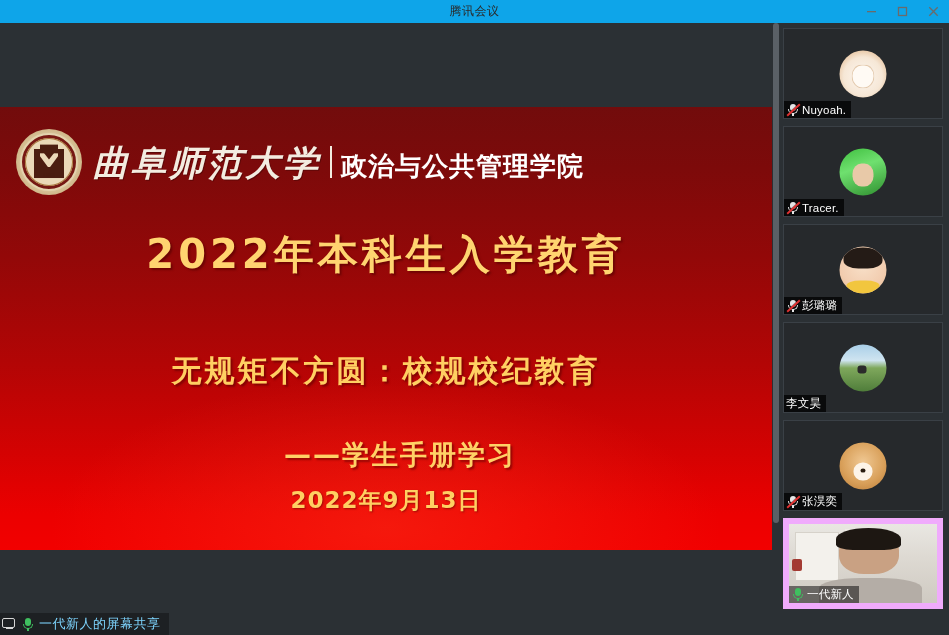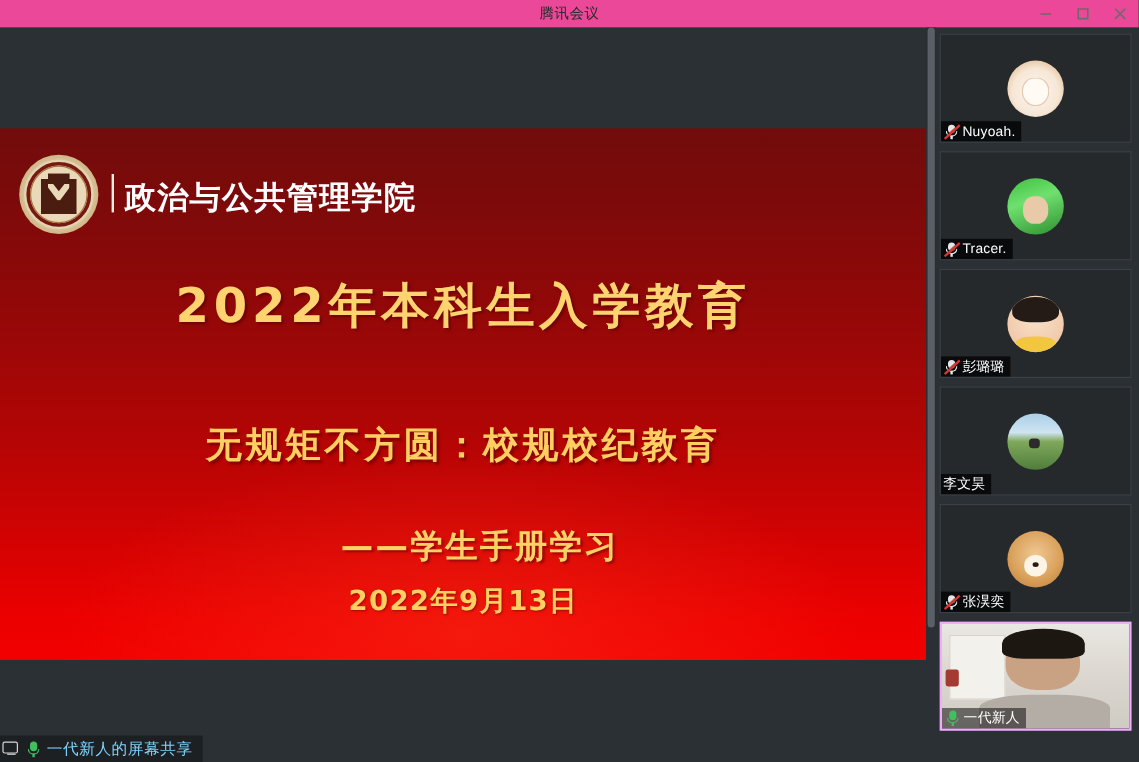--- a/index.html
+++ b/index.html
@@ -6,21 +6,21 @@
   html,body{ width:949px; height:635px; overflow:hidden; }
   body{
     font-family:"Liberation Sans", sans-serif;
     background:#2b3034;
   }
   #app{ position:relative; width:949px; height:635px; background:#2b3034; }
 
   
   .titlebar{
     position:absolute; left:0; top:0; width:949px; height:23px;
-    background:#ec4899; display:flex; align-items:center; justify-content:center;
+    background:#0ea5e9; display:flex; align-items:center; justify-content:center;
   }
   .titlebar .title{
     font-size:12px; color:#2a2a2a; letter-spacing:.5px;
   }
   .wctrls{ position:absolute; right:0; top:0; height:23px; display:flex; }
   .wbtn{
     width:31px; height:23px; display:flex; align-items:center; justify-content:center;
     color:#666; font-size:12px; line-height:1;
   }
   .wbtn svg{ display:block; }
@@ -191,21 +191,21 @@
   }
   .tiles{
     position:absolute; left:8px; top:0; width:169px; height:612px;
   }
   .tile{
     position:absolute; left:3px; width:160px; height:91px;
     background:#26292c; overflow:hidden;
     border:1px solid #3a4046;
   }
   .tile.self{
-    border:2px solid #f0abfc; background:#1a1c1e;
+    border:6px solid #f0abfc; background:#1a1c1e;
   }
   .avatar{
     position:absolute; left:50%; top:50%; transform:translate(-50%,-50%);
     width:47px; height:47px; border-radius:50%; overflow:hidden;
   }
   .badge{
     position:absolute; left:0; bottom:0; height:17px;
     display:flex; align-items:center; gap:2px;
     padding:0 5px 0 2px;
     background:rgba(0,0,0,.74);
@@ -336,20 +336,21 @@
         <div class="seal">
           <div class="ring"></div>
           <div class="inner">
             <div class="arc"></div>
             <div class="glyph"></div>
             <div class="year">1955</div>
           </div>
         </div>
         <div class="wordmark">
           <div class="wm-row">
+            <span class="wm-cn">曲阜师范大学</span>
             <span class="wm-div"></span>
             <span class="wm-school">政治与公共管理学院</span>
           </div>
         </div>
       </div>
 
       <div class="slide-title">2022年本科生入学教育</div>
       <div class="slide-sub">无规矩不方圆：校规校纪教育</div>
       <div class="slide-sub2">——学生手册学习</div>
       <div class="slide-date">2022年9月13日</div>

